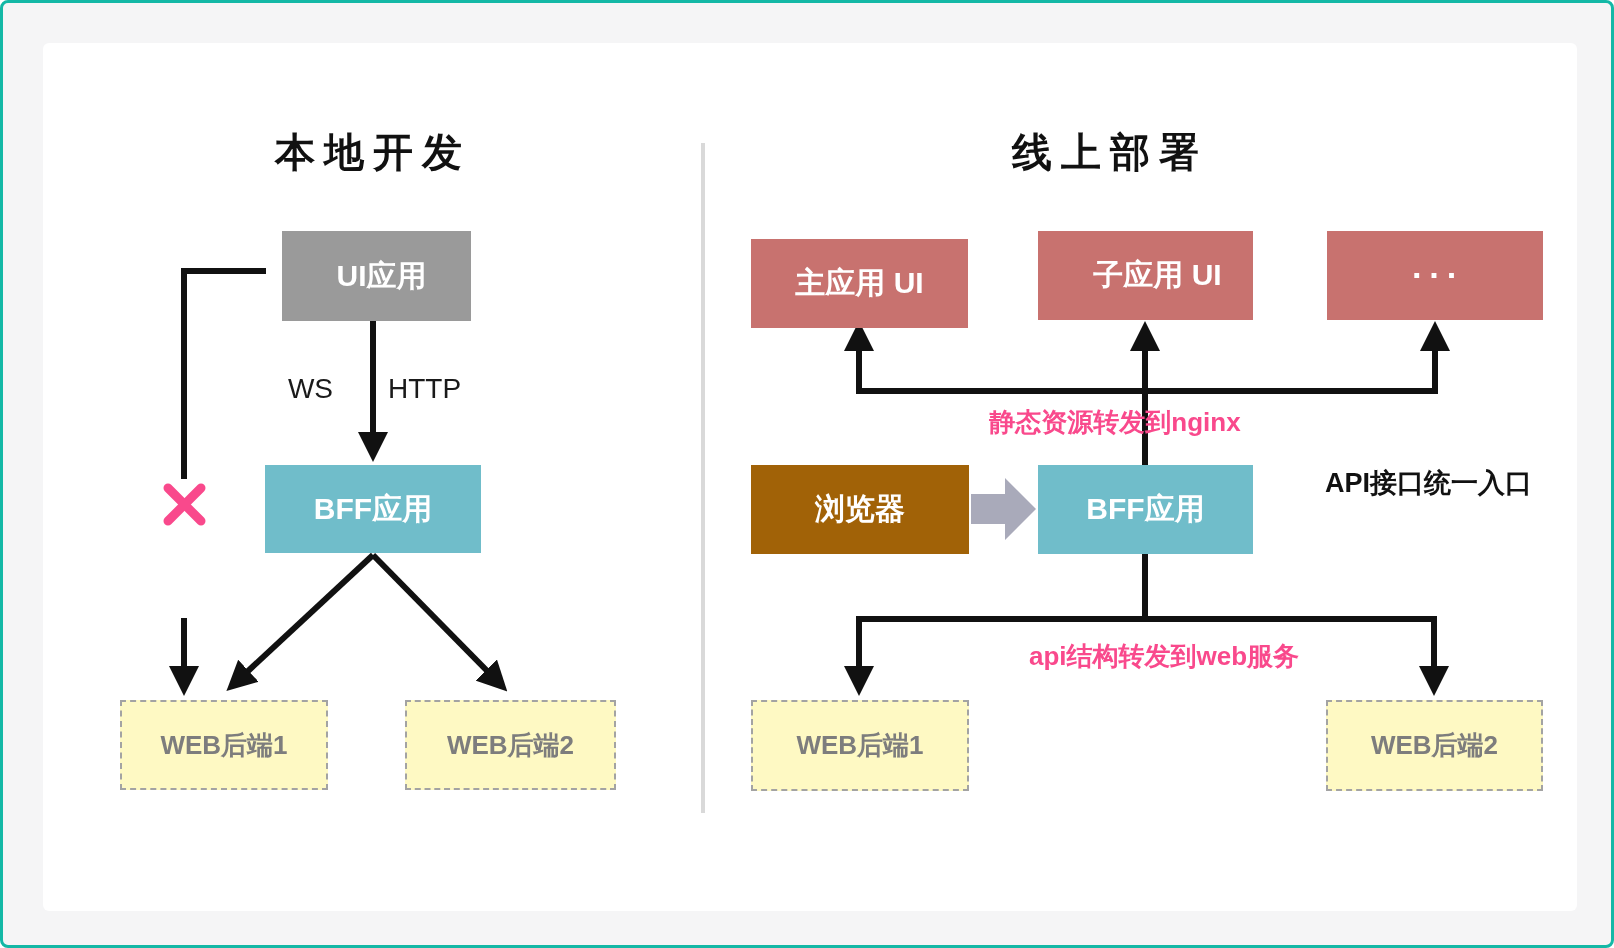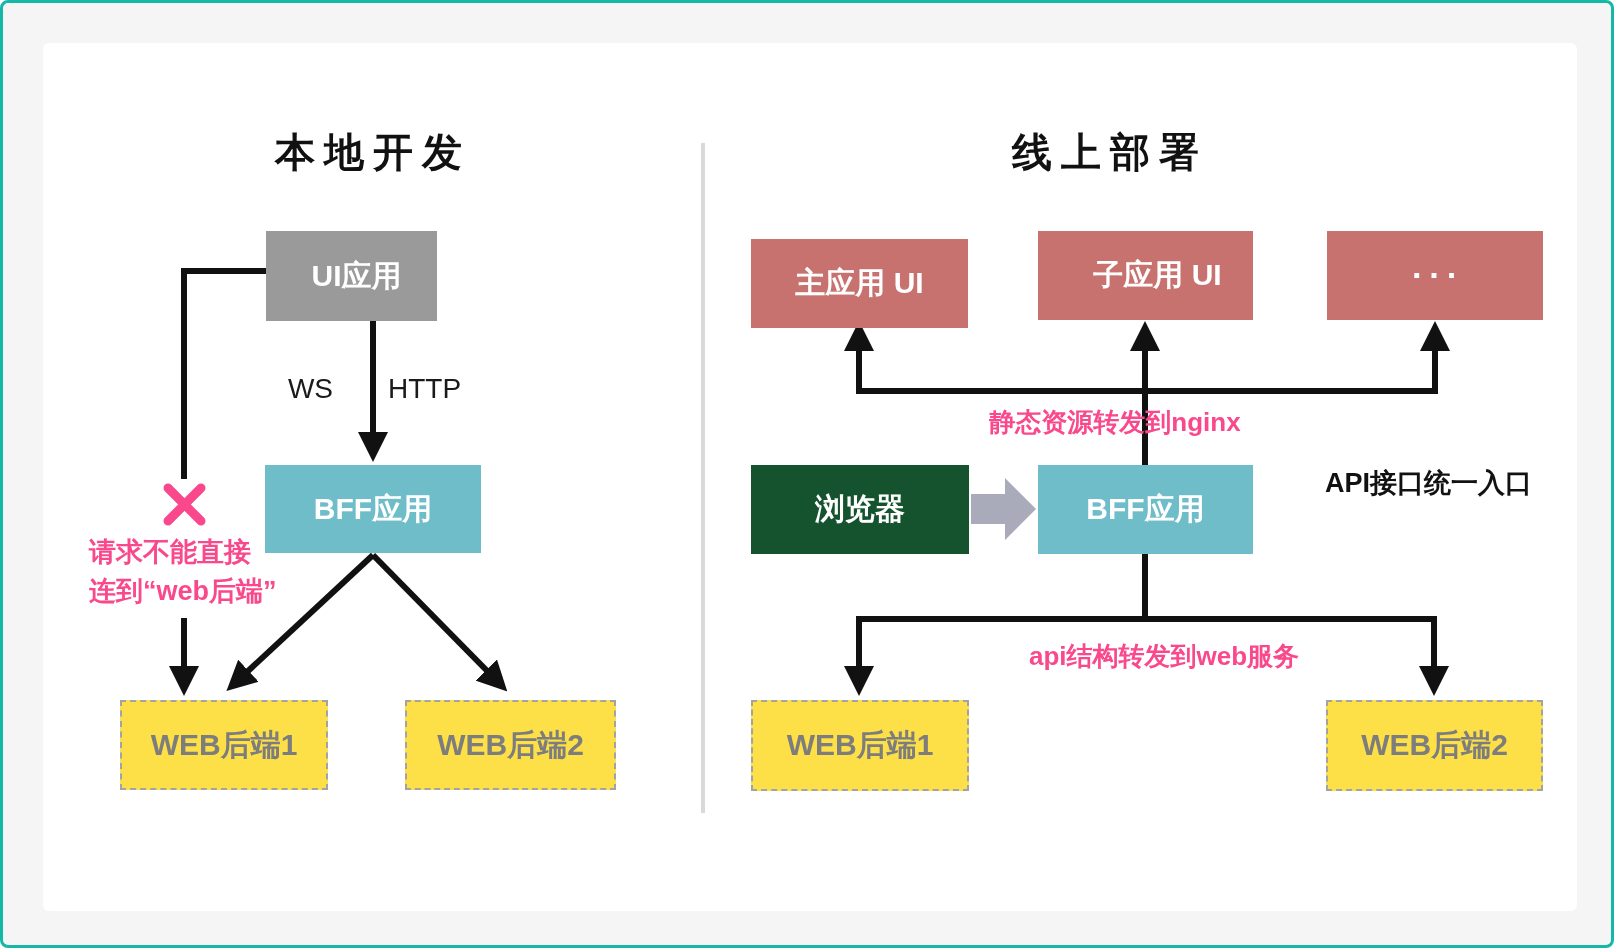--- a/index.html
+++ b/index.html
@@ -24,43 +24,43 @@
     font-size:40px;font-weight:bold;color:#111;
     letter-spacing:9px;text-align:center;white-space:nowrap;
   }
   .box{
     display:flex;align-items:center;justify-content:center;
     color:#ffffff;font-size:30px;font-weight:bold;white-space:nowrap;
   }
   .box.gray{background:#9a9a9a;}
   .box.teal{background:#70bdca;}
   .box.salmon{background:#c8726f;}
-  .box.slate{background:#14532d;}
+  .box.slate{background:#a16207;}
   .box.dashed{
-    background:#fde047;border:2px dashed #a3a3a3;
-    color:#7d7d7d;font-weight:bold;font-size:30px;
+    background:#fef9c3;border:2px dashed #a3a3a3;
+    color:#7d7d7d;font-weight:bold;font-size:26px;
   }
   .dots{font-size:34px;letter-spacing:6px;font-weight:bold;padding-left:6px;}
   .proto-label{font-size:28px;color:#1a1a1a;white-space:nowrap;}
   .pink-note{
     color:#f9498c;font-size:26px;font-weight:bold;
     text-align:center;white-space:nowrap;
   }
   .warn-note{
     color:#f9498c;font-size:27px;font-weight:bold;
     line-height:39px;white-space:nowrap;text-align:left;
   }
   .black-note{
     color:#111;font-size:27px;font-weight:bold;
     line-height:40px;white-space:nowrap;text-align:left;
   }
   .divider{background:#d9d9d9;}
   
   .t-left{left:180px;top:82px;width:300px;}
-  .ui-box{left:223px;top:188px;width:171px;height:90px;padding-left:10px;}
+  .ui-box{left:239px;top:188px;width:189px;height:90px;padding-left:10px;}
   .ws{left:200px;top:330px;width:90px;text-align:right;}
   .http{left:345px;top:330px;width:120px;text-align:left;}
   .bff-left{left:222px;top:422px;width:216px;height:88px;}
   .warn{left:46px;top:490px;}
   .web1-left{left:77px;top:657px;width:208px;height:90px;}
   .web2-left{left:362px;top:657px;width:211px;height:90px;}
   
   .t-right{left:917px;top:82px;width:300px;}
   .vdiv{left:658px;top:100px;width:4px;height:670px;}
   .red1{left:708px;top:188px;width:217px;height:89px;margin-top:8px;}
@@ -111,24 +111,20 @@
       <polygon points="928,451 962,451 962,435 993,466 962,497 962,481 928,481" fill="#a9aaba"></polygon>
     </svg>
 
     <div class="abs divider vdiv"></div>
 
     <div class="abs title t-left">本地开发</div>
     <div class="abs box gray ui-box">UI应用</div>
     <div class="abs proto-label ws">WS</div>
     <div class="abs proto-label http">HTTP</div>
     <div class="abs box teal bff-left">BFF应用</div>
-    <div class="abs warn-note warn">
-      <div>请求不能直接</div>
-      <div>连到“web后端”</div>
-    </div>
     <div class="abs box dashed web1-left">WEB后端1</div>
     <div class="abs box dashed web2-left">WEB后端2</div>
 
     <div class="abs title t-right">线上部署</div>
     <div class="abs box salmon red1">主应用 UI</div>
     <div class="abs box salmon red2">子应用 UI</div>
     <div class="abs box salmon red3 dots">···</div>
     <div class="abs pink-note note-nginx">静态资源转发到nginx</div>
     <div class="abs box slate browser">浏览器</div>
     <div class="abs box teal bff-right">BFF应用</div>

